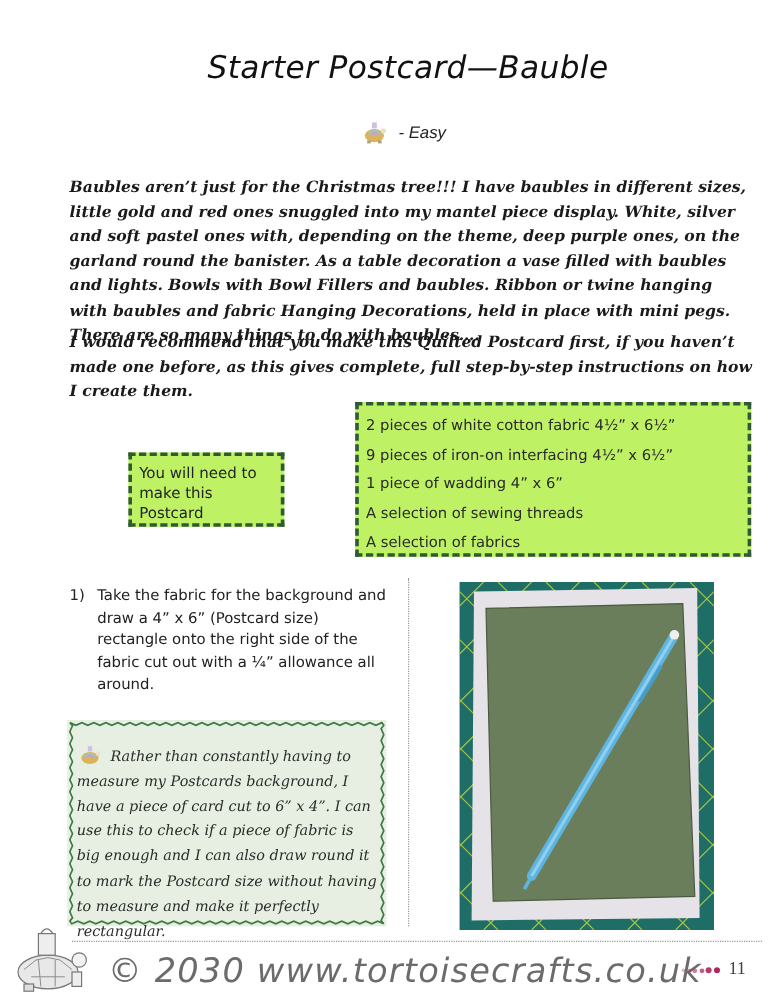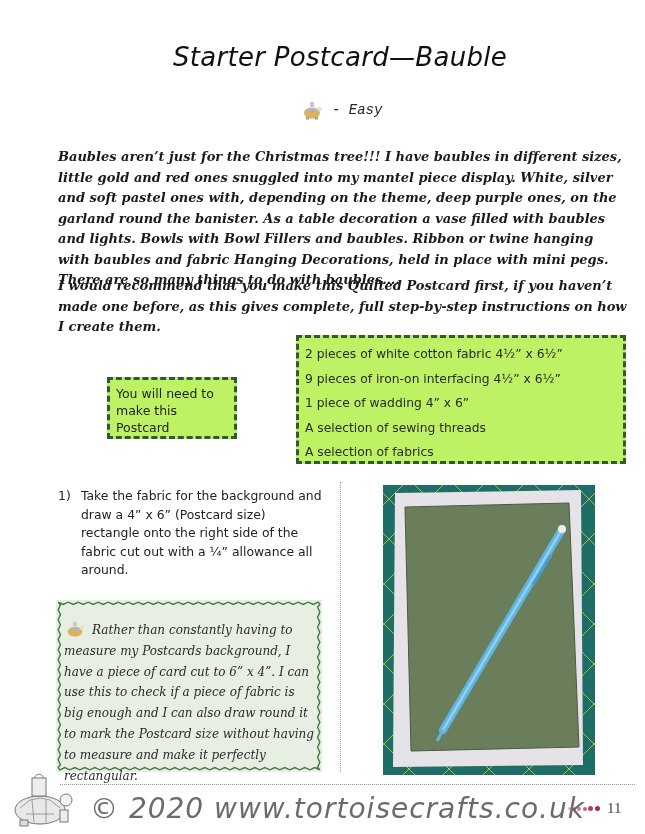--- a/index.html
+++ b/index.html
@@ -4,21 +4,21 @@
   <style>
     html, body { margin:0; padding:0; background:#ffffff; }
     body { width:645px; height:834px; position:relative; overflow:hidden;
            font-family:"Liberation Sans", sans-serif; color:#1a1a1a; }
 
     #title { position:absolute; top:42px; left:0; width:680px; text-align:center;
              font-size:26px; font-style:italic; font-family:"DejaVu Sans", sans-serif;
              letter-spacing:0.3px; color:#111; }
     #difficulty { position:absolute; top:98px; left:300px; height:24px; display:flex; align-items:center; gap:8px; }
     #difficulty .tort { width:24px; height:20px; }
-    #difficulty span.lbl { font-family:Liberation Mono, monospace; font-style:italic; font-size:14px; color:#222; }
+    #difficulty span.lbl { font-family:Liberation Sans, sans-serif; font-style:italic; font-size:14px; color:#222; }
 
     .para { position:absolute; left:58px; width:570px; font-family:"DejaVu Serif", serif; font-style:italic;
             font-size:13px; line-height:20.5px; color:#1a1a1a; margin:0;font-weight:bold; }
     #intro1 { top:147px; }
     #intro2 { top:276px; }
 
     .dash-box { position:absolute; background:#bef264; box-sizing:border-box;
                 border:3px dashed #2f5a35; }
     #need-box { left:107px; top:377px; width:130px; height:62px; padding:5px 6px; font-size:12.5px; line-height:17px; color:#222; font-family:"DejaVu Sans", sans-serif; }
     #materials-box { left:296px; top:335px; width:330px; height:129px; padding:4px 6px; font-family:"DejaVu Sans", sans-serif; font-size:12.3px; color:#2a2a2a; }
@@ -126,21 +126,21 @@
 <svg id="footer-tortoise" viewBox="0 0 72 60">
   <ellipse cx="34" cy="40" rx="25" ry="14" fill="#e8e8e8" stroke="#777" stroke-width="1"></ellipse>
   <path d="M14 38 L24 30 L34 28 L44 30 L54 38 M20 44 L48 44 M26 30 L28 52 M40 30 L40 52" stroke="#888" fill="none" stroke-width="0.8"></path>
   <circle cx="60" cy="30" r="6" fill="#f2f2f2" stroke="#777"></circle>
   <rect x="26" y="8" width="14" height="18" fill="#eee" stroke="#777"></rect>
   <path d="M28 8 Q33 0 38 8" fill="none" stroke="#777"></path>
   <rect x="54" y="40" width="8" height="12" fill="#eee" stroke="#777"></rect>
   <rect x="14" y="50" width="8" height="6" fill="#ddd" stroke="#777"></rect>
 </svg>
 
-<div id="footer-text">© 2020 www.tortoisecrafts.co.uk</div>
+<div id="footer-text">© 2030 www.tortoisecrafts.co.uk</div>
 
 <div id="footer-dots">
   <i style="width: 3px; height: 3px; opacity: 0.35; background: rgb(176, 37, 90);"></i>
   <i style="width: 3px; height: 3px; opacity: 0.45; background: rgb(176, 37, 90);"></i>
   <i style="width: 4px; height: 4px; opacity: 0.6; background: rgb(176, 37, 90);"></i>
   <i style="width: 4px; height: 4px; opacity: 0.75; background: rgb(176, 37, 90);"></i>
   <i style="width: 5px; height: 5px; opacity: 0.9; background: rgb(176, 37, 90);"></i>
   <i style="width: 5px; height: 5px; background: rgb(176, 37, 90);"></i>
 </div>
 <div id="page-num">11</div>

